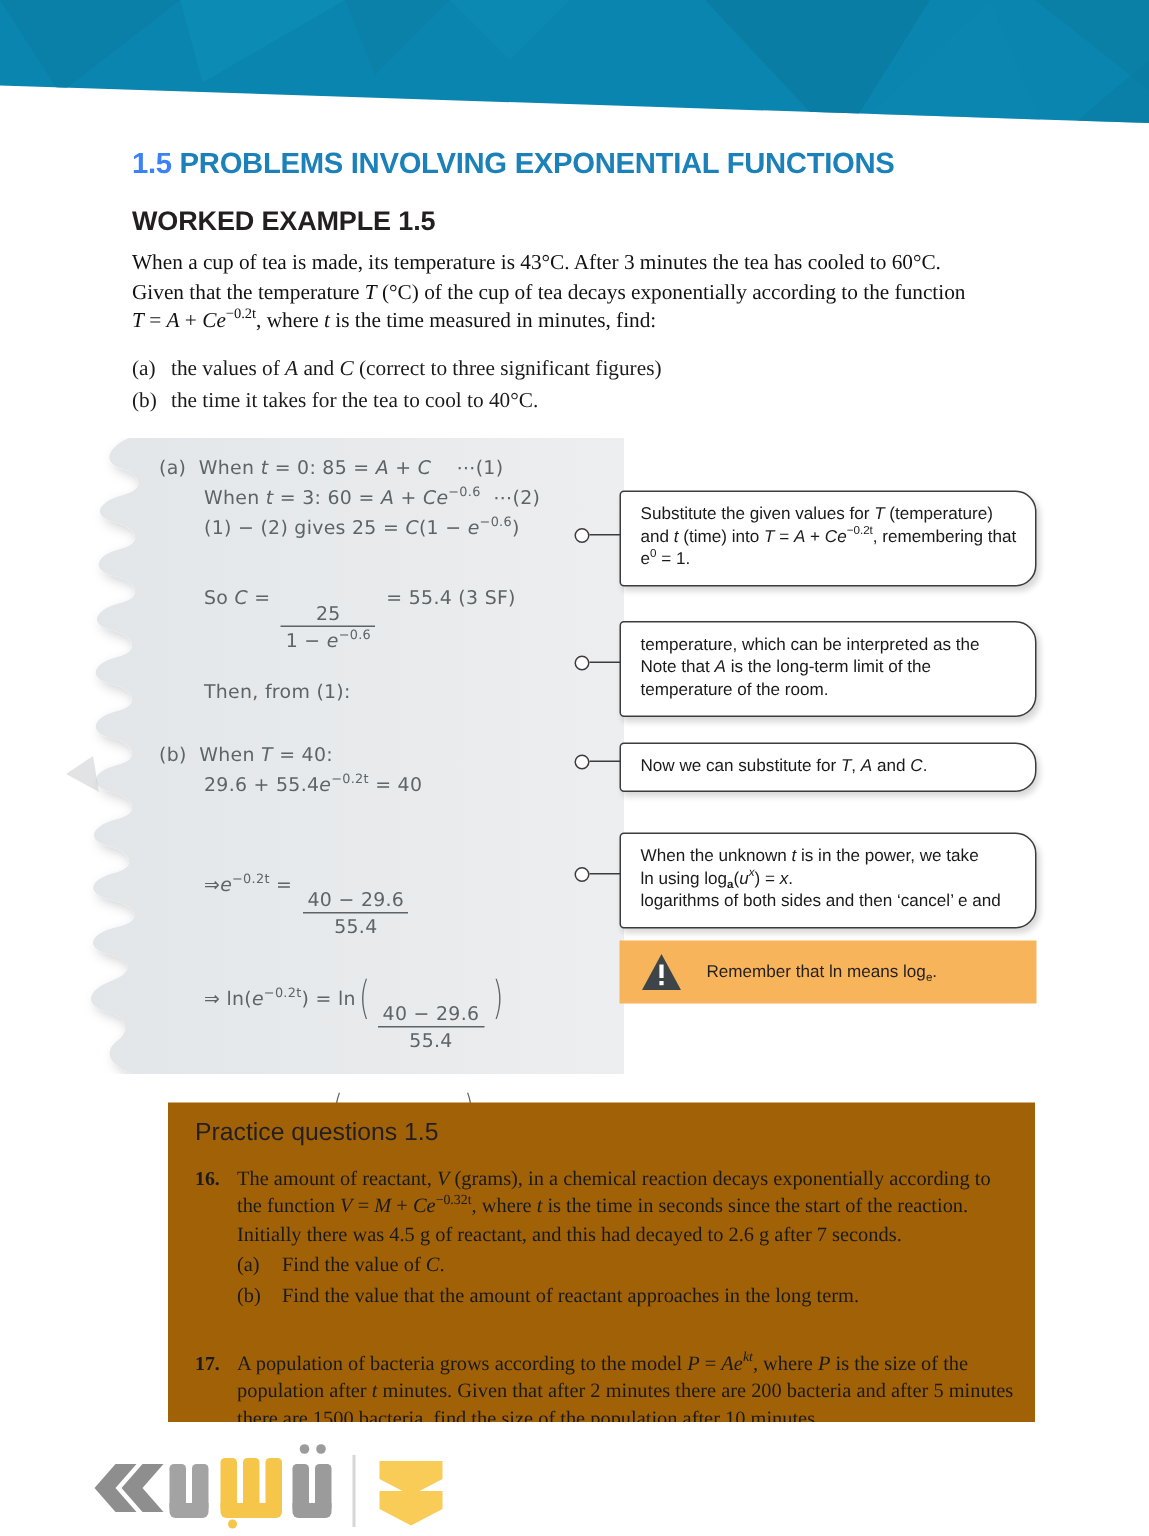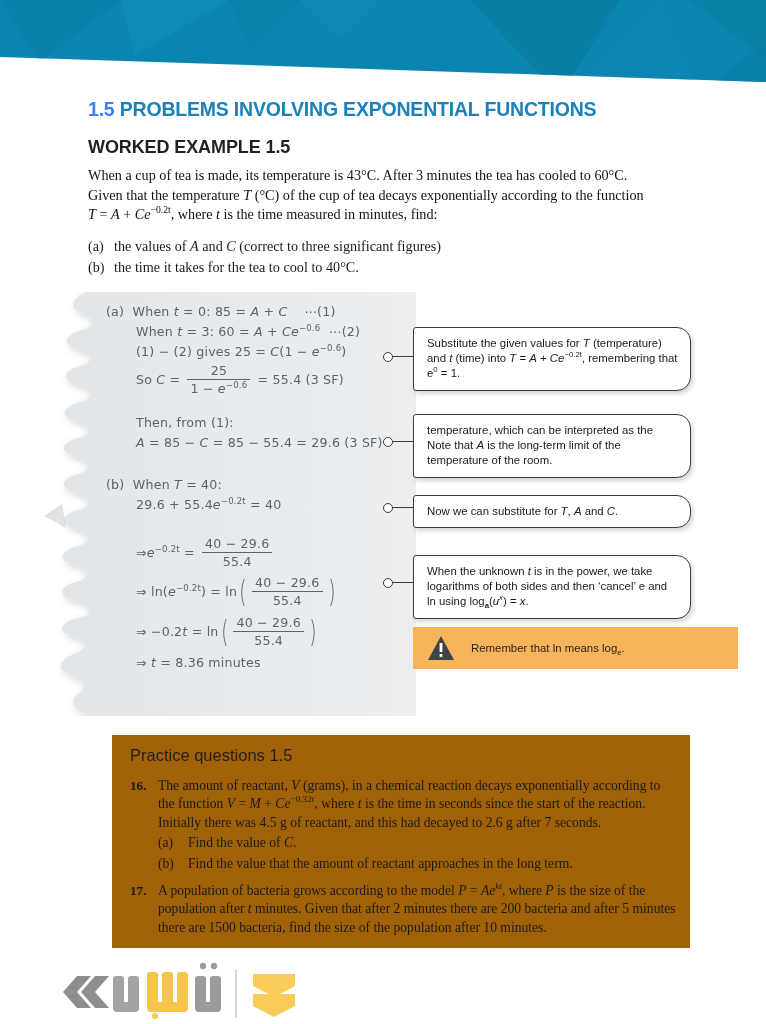--- a/index.html
+++ b/index.html
@@ -96,21 +96,21 @@
   .hw i { font-style: italic; }
   .frac {
     display: inline-flex;
     flex-direction: column;
     vertical-align: middle;
     text-align: center;
     margin: 0 3px;
     position: relative;
     top: -1px;
   }
-  .frac .num-p { padding: 0 3px 1px 3px; }
+  .frac .num-p { padding: 0 3px 1px 3px; margin-top: 38px; }
   .frac .den-p { padding: 1px 3px 0 3px; border-top: 1.3px solid #5d6366; }
   .bigparen {
     font-size: 30px;
     font-weight: 300;
     vertical-align: middle;
     position: relative;
     top: -1px;
     display: inline-block;
     transform: scaleX(0.62);
   }
@@ -294,23 +294,20 @@
       <span>So </span><i>C</i><span> = </span><span class="frac">
           <span class="num-p">25</span>
           <span class="den-p"><span>1 − </span><i>e</i><sup>−0.6</sup></span>
         </span><span> = 55.4 (3 SF)</span>
     </div>
 
     <div class="sol-gap"></div>
 
     <div class="sol-line hw sol-indent">Then, from (1):</div>
 
-    <div class="sol-line hw sol-indent">
-      <i>A</i><span> = 85 − </span><i>C</i><span> = 85 − 55.4 = 29.6 (3 SF)</span>
-    </div>
 
     <div class="sol-gap" style="height:22px"></div>
 
     <div class="sol-line hw">
       <span>(b)</span>&nbsp;
       <span>When </span><i>T</i><span> = 40:</span>
     </div>
 
     <div class="sol-line hw sol-indent">
       <span>29.6 + 55.4</span><i>e</i><sup>−0.2t</sup><span> = 40</span>
@@ -373,25 +370,25 @@
 <div class="callout" style="left:413px; top:495px; width:278px;">
   <div><span>Now we can substitute for </span><i>T</i><span>, </span><i>A</i><span> and </span><i>C</i><span>.</span></div>
 </div>
 
 <div class="connector" style="left:383px; top:578px; width:30px;">
   <span class="dot"></span>
   <span class="wire" style="width:21px;"></span>
 </div>
 <div class="callout" style="left:413px; top:555px; width:278px;">
   <div><span>When the unknown </span><i>t</i><span> is in the power, we take</span></div>
+  <div><span>ln using log</span><sub style="font-weight:bold">a</sub><span>(</span><i>u</i><sup><i>x</i></sup><span>) = </span><i>x</i><span>.</span></div>
   <div>logarithms of both sides and then ‘cancel’ e and</div>
-  <div><span>ln using log</span><sub style="font-weight:bold">a</sub><span>(</span><i>u</i><sup><i>x</i></sup><span>) = </span><i>x</i><span>.</span></div>
-</div>
-
-<div class="warn-box" style="left:413px; top:627px; width:325px; height:42px;">
+</div>
+
+<div class="warn-box" style="left:413px; top:627px; width:278px; height:42px;">
   <svg class="tri" width="28" height="26" viewBox="0 0 28 26">
     <polygon points="14,1 27,25 1,25" fill="#3d4548"></polygon>
     <rect x="12.6" y="8" width="2.8" height="9" fill="#ffffff"></rect>
     <rect x="12.6" y="19" width="2.8" height="2.8" fill="#ffffff"></rect>
   </svg>
   <span><span>Remember that ln means log</span><sub>e</sub><span>.</span></span>
 </div>
 
 <div class="practice-panel">
   <div class="practice-title">Practice questions 1.5</div>
@@ -407,21 +404,21 @@
           <span class="sl">(a)</span>
           <span><span>Find the value of </span><i>C</i><span>.</span></span>
         </span>
         <span class="q-sub">
           <span class="sl">(b)</span>
           <span>Find the value that the amount of reactant approaches in the long term.</span>
         </span>
       </span>
     </div>
 
-    <div class="q-item" style="margin-top:9px;">
+    <div class="q-item" style="margin-top:27px;">
       <span class="q-num">17.</span>
       <span class="q-text">
         <span>A population of bacteria grows according to the model </span><i>P</i><span> = </span><i>A</i><i>e</i><sup><i>kt</i></sup><span>, where </span><i>P</i><span> is the size of</span>
         <span>the population after </span><i>t</i><span> minutes. Given that after 2 minutes there are 200 bacteria and after</span>
         <span>5 minutes there are 1500 bacteria, find the size of the population after 10 minutes.</span>
       </span>
     </div>
 
   </div>
 </div>

